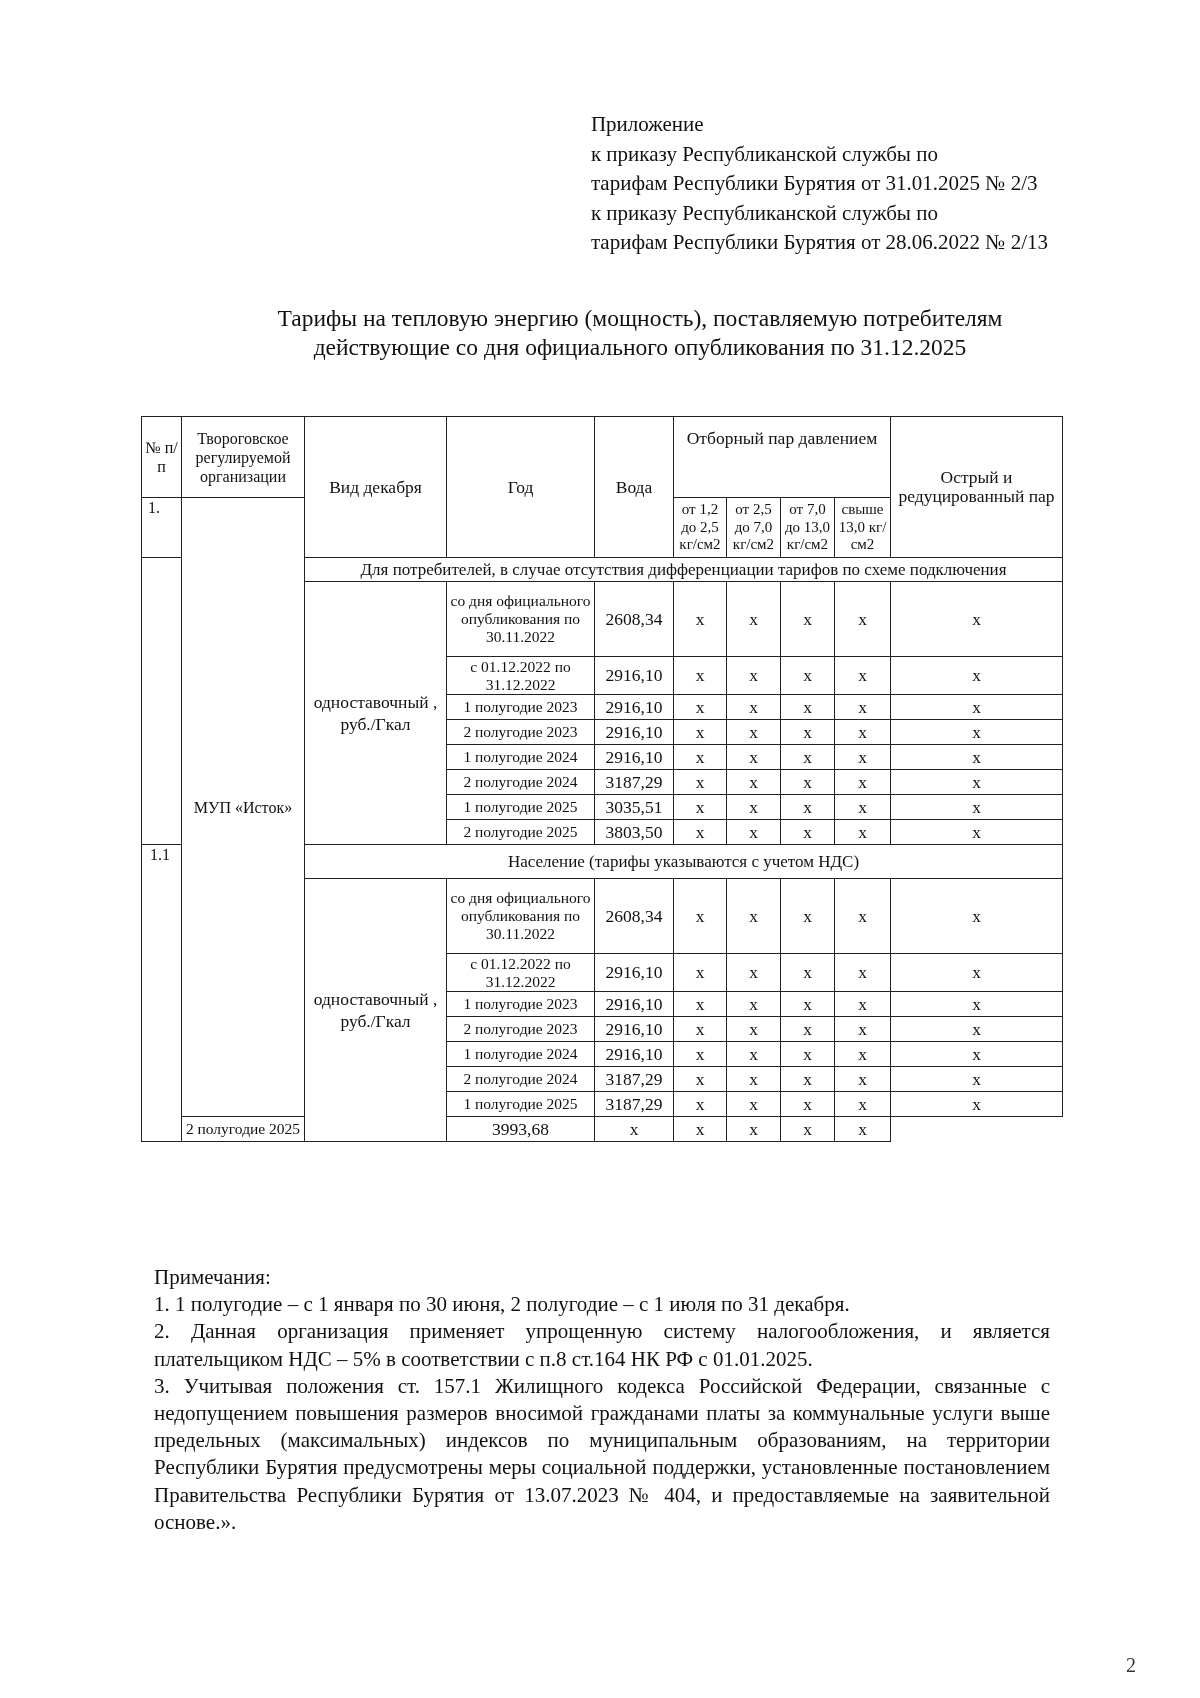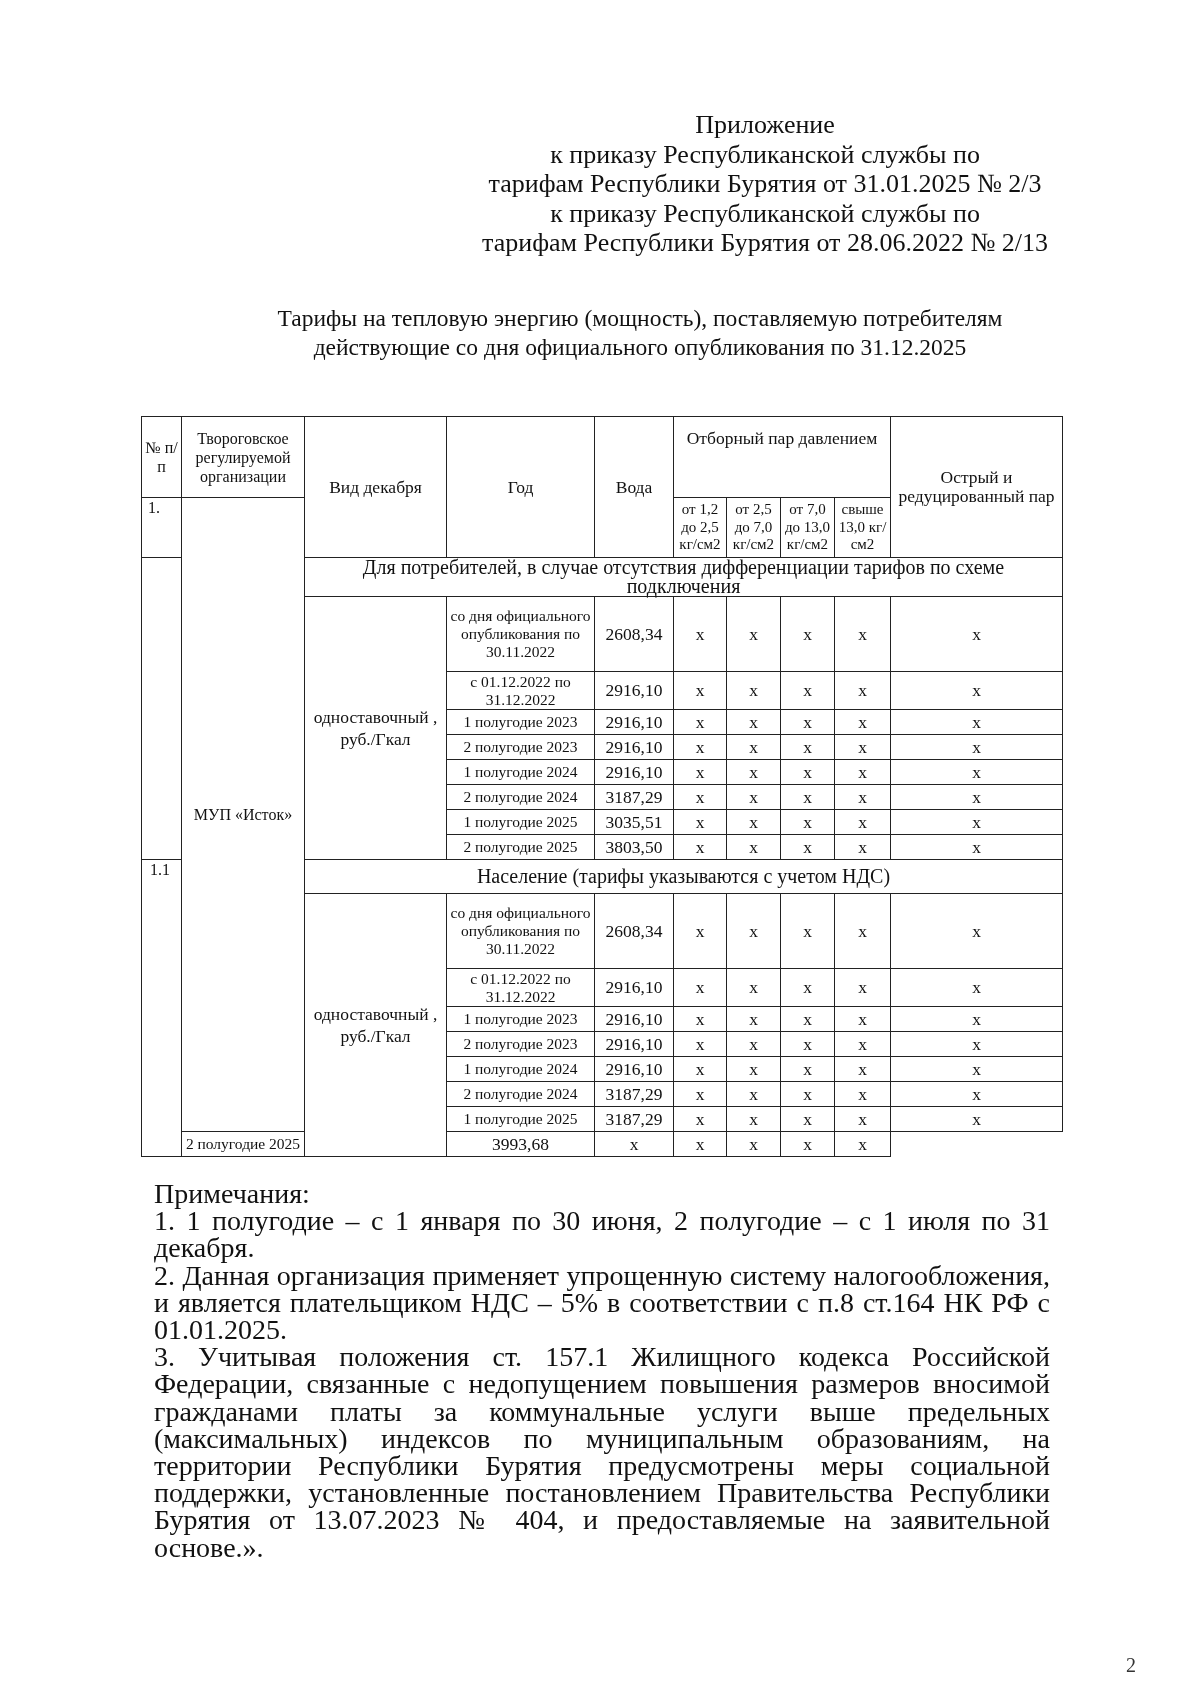--- a/index.html
+++ b/index.html
@@ -1,29 +1,29 @@
 <!DOCTYPE html>
 <html><head>
 <meta charset="utf-8">
 <style>
   html, body { margin:0; padding:0; background:#ffffff; }
   body { width:1200px; height:1698px; position:relative; overflow:hidden;
          font-family:"Liberation Serif","DejaVu Serif",serif; color:#111; }
-  .hdr { position:absolute; right:152px; top:110px; text-align:center;
-         font-size:26px; line-height:29.5px; }
+  .hdr { position:absolute; right:152px; top:110px; text-align:left;
+         font-size:21px; line-height:29.5px; }
   .title { position:absolute; left:150px; width:980px; top:304px; text-align:center;
            font-size:23.5px; line-height:29px; }
   table.tar { position:absolute; left:141px; top:416px; border-collapse:collapse;
               table-layout:fixed; font-size:16px; line-height:19px; }
   table.tar td { border:1.3px solid #222; text-align:center; vertical-align:middle; padding:0 1px; }
   .num { font-size:17.5px; }
   .sm { font-size:15px; line-height:17.5px; }
-  .sect { font-size:20px; }
+  .sect { font-size:17px; }
   .lt { text-align:left !important; vertical-align:top !important; padding-left:8px !important; }
-  .notes { position:absolute; left:154px; width:896px; top:1180px; font-size:28px; line-height:27.2px; text-align:justify; }
+  .notes { position:absolute; left:154px; width:896px; top:1264px; font-size:21px; line-height:27.2px; text-align:justify; }
   .notes p { margin:0; }
   .pagenum { position:absolute; left:1126px; top:1654px; font-size:20px; color:#333; }
 </style>
 </head>
 <body>
 
 <div class="hdr">
   <div>Приложение</div>
   <div>к приказу Республиканской службы по</div>
   <div>тарифам Республики Бурятия от 31.01.2025 № 2/3</div>

